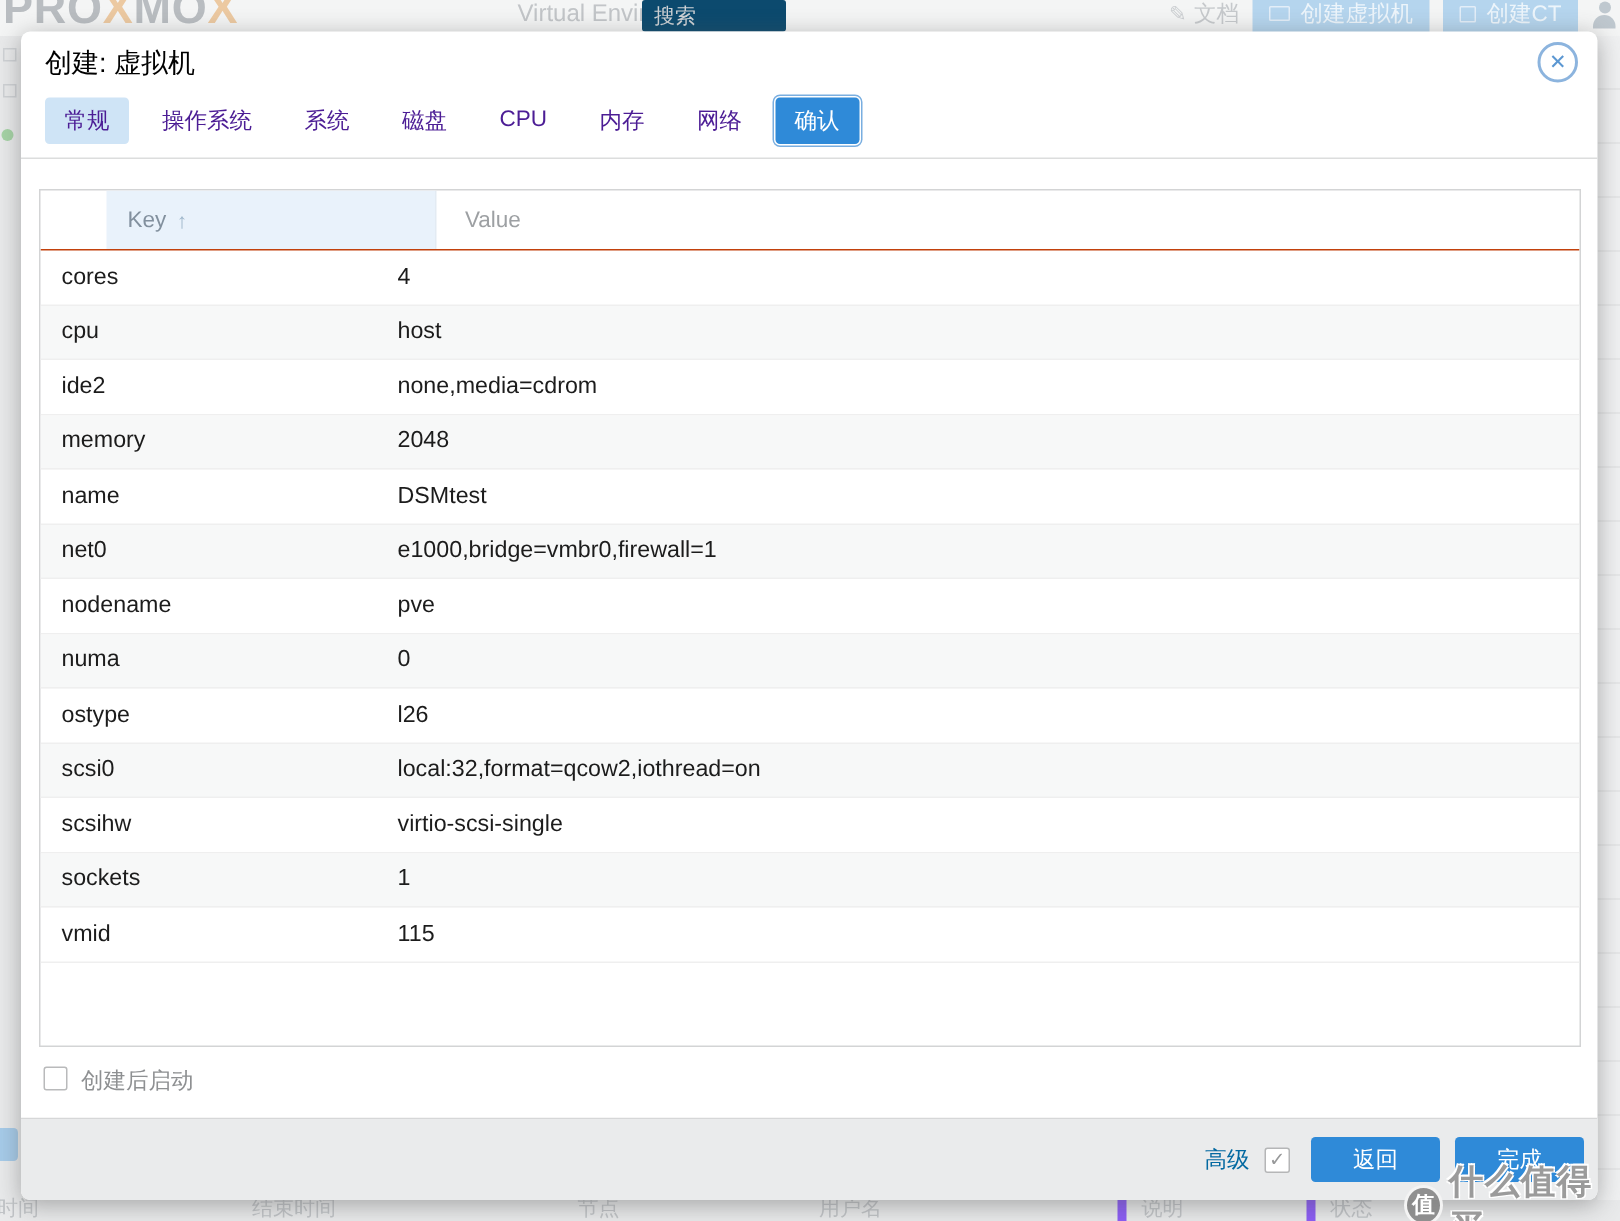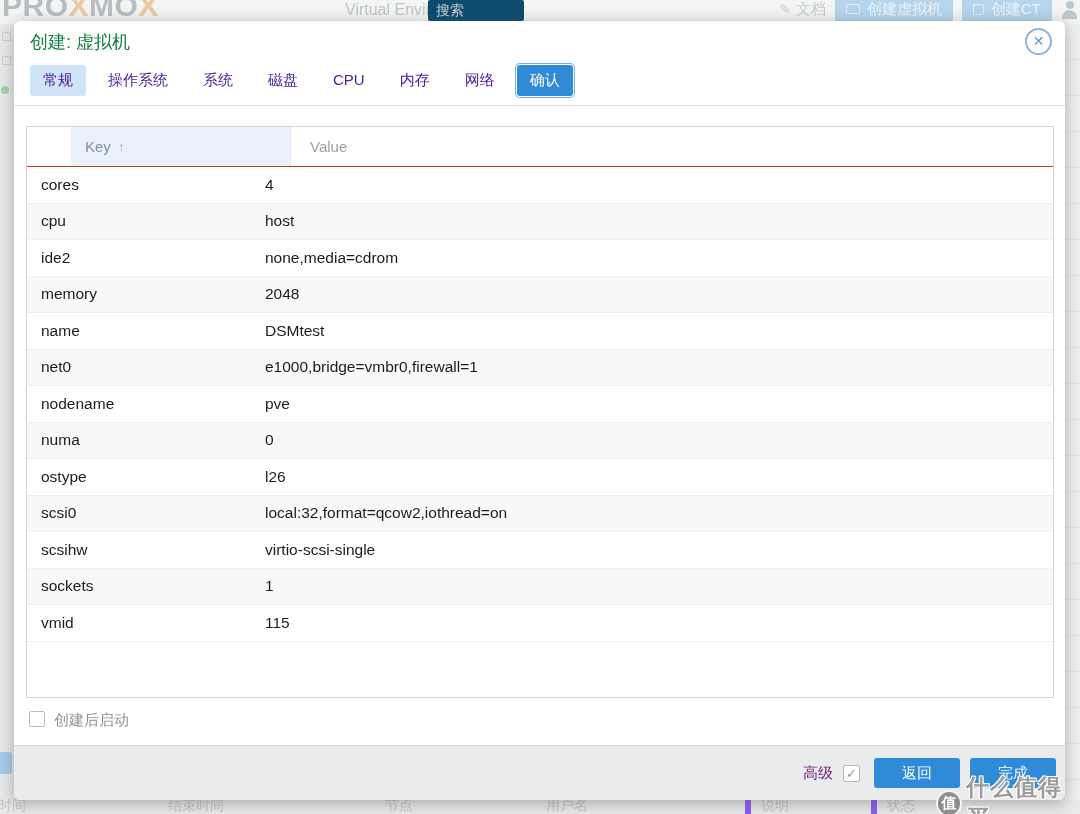--- a/index.html
+++ b/index.html
@@ -43,21 +43,21 @@
 
   .bg-bottom-row { position:absolute; left:0; top:797px; width:1080px; height:17px; font-size:14px;
                    color:#c1c4c7; }
   .bg-col { position:absolute; top:0; white-space:nowrap; }
   .bg-col.sep { border-left:6px solid #8b5cf6; padding-left:10px; }
 
   
   .modal { position:absolute; left:14px; top:21px; width:1051px; height:779px;
            background:#fff; border-radius:6px; box-shadow:0 3px 16px rgba(80,80,80,.45); }
   .modal-header { position:relative; padding:9px 16px 5px; }
-  .modal-title { font-size:18px; color:#15803d; }
+  .modal-title { font-size:18px; color:#000000; }
   .close-btn { position:absolute; top:7px; right:13px; width:27px; height:27px; border-radius:50%;
                border:2px solid #8cb4de; color:#5b97d2; font-size:14px; line-height:23px;
                text-align:center; background:#fff; cursor:pointer; }
 
   .tabs { display:flex; gap:9px; padding:6px 16px 9px; border-bottom:1px solid #dcdddd; }
   .tab { padding:6px 13px; font-size:15px; color:#4c1d95; border-radius:3px; white-space:nowrap; cursor:pointer; }
   .tab.soft { background:#cfe4f6; }
   .tab.active { background:var(--accent,#2f8ad8); color:#fff;
                 box-shadow:0 0 0 1px #fff, 0 0 0 2px #79aee0; }
 
@@ -76,21 +76,21 @@
   .tval { flex:1; padding-left:19px; }
 
   .start-row { display:flex; gap:9px; align-items:flex-start; margin:13px 0 0 3px; }
   .cbox { width:16px; height:16px; border:1px solid #b9babb; border-radius:2px; background:#fff; cursor:pointer; }
   .start-label { font-size:15px; color:#8e9092; }
 
   .modal-footer { position:absolute; left:0; right:0; bottom:0; height:55px; background:#eaebec;
                   border-top:1px solid #d6d7d8; border-radius:0 0 6px 6px;
                   display:flex; align-items:center; justify-content:flex-end; gap:10px;
                   padding-right:9px; font-size:15px; }
-  .adv-label { color:#701a75; }
+  .adv-label { color:#0369a1; }
   .adv-box { width:17px; height:17px; background:#fff; border:1px solid #b5b6b7; border-radius:2px;
              color:#98999a; font-size:13px; font-weight:bold; display:flex; align-items:center;
              justify-content:center; margin-right:4px; cursor:pointer; }
   .btn { min-width:86px; height:30px; background:var(--accent,#2f8ad8); color:#fff; border:none;
          border-radius:3px; font-size:15px; cursor:pointer; font-family:inherit; }
 
   
   .watermark { position:absolute; left:936px; top:772px; display:flex; gap:4px; align-items:center;
                z-index:60; pointer-events:none; }
   .wm-badge { width:27px; height:27px; border-radius:50%; background:rgba(128,128,128,.85);

